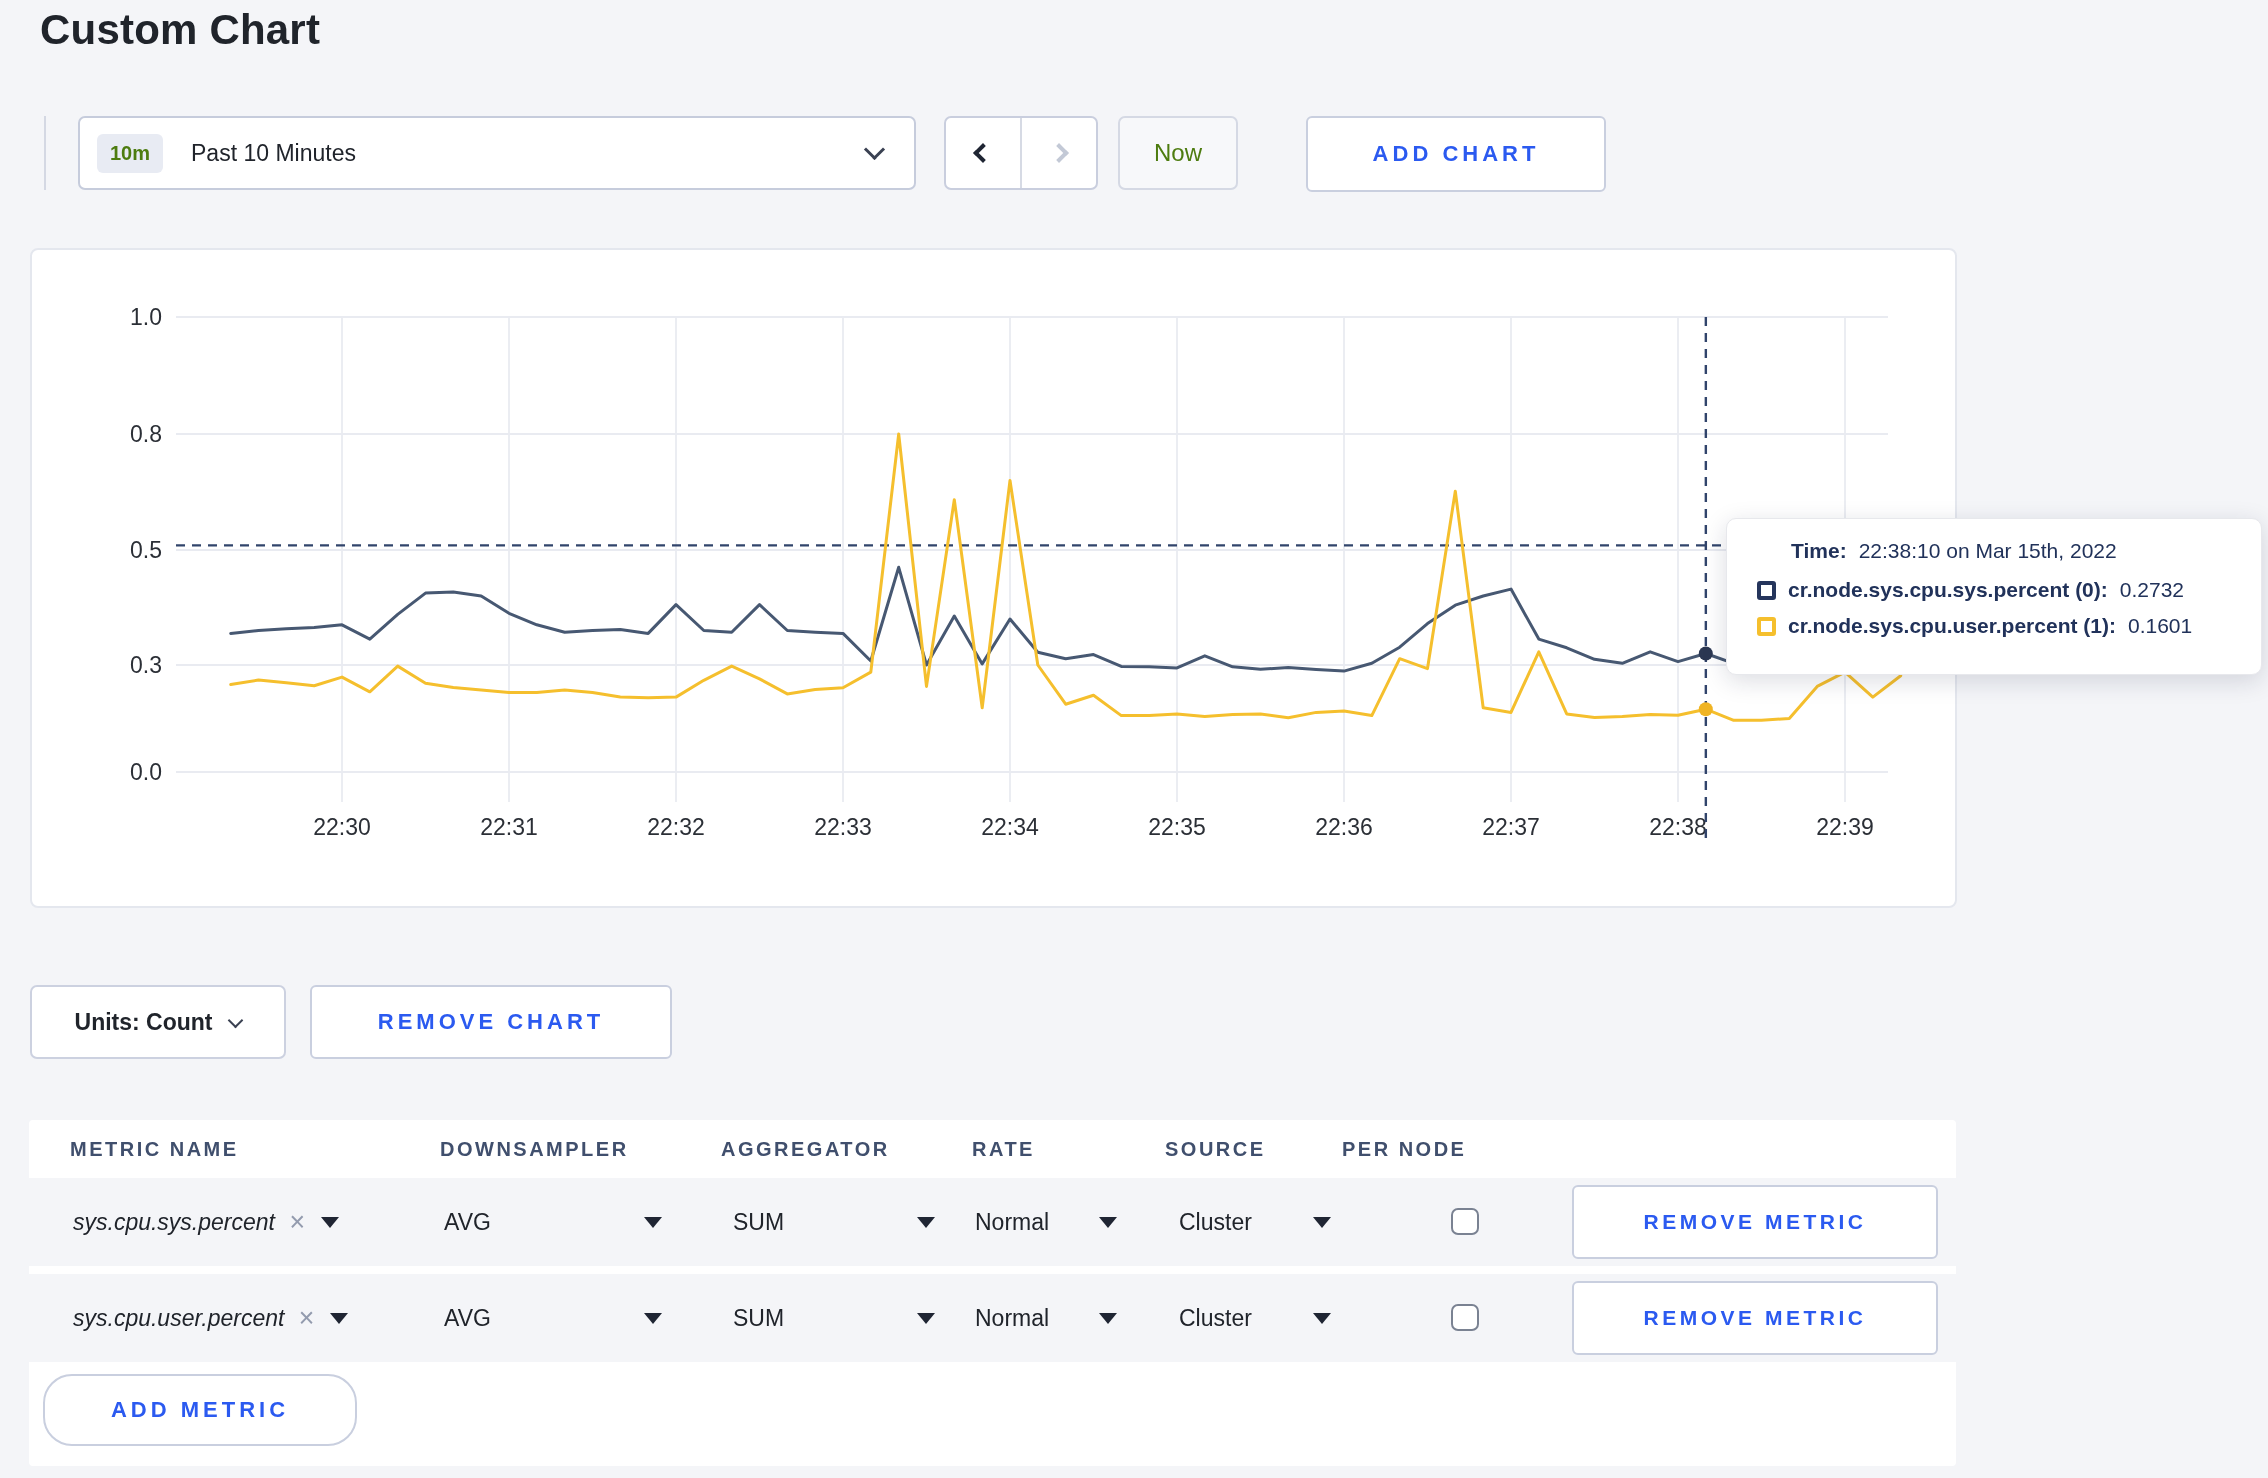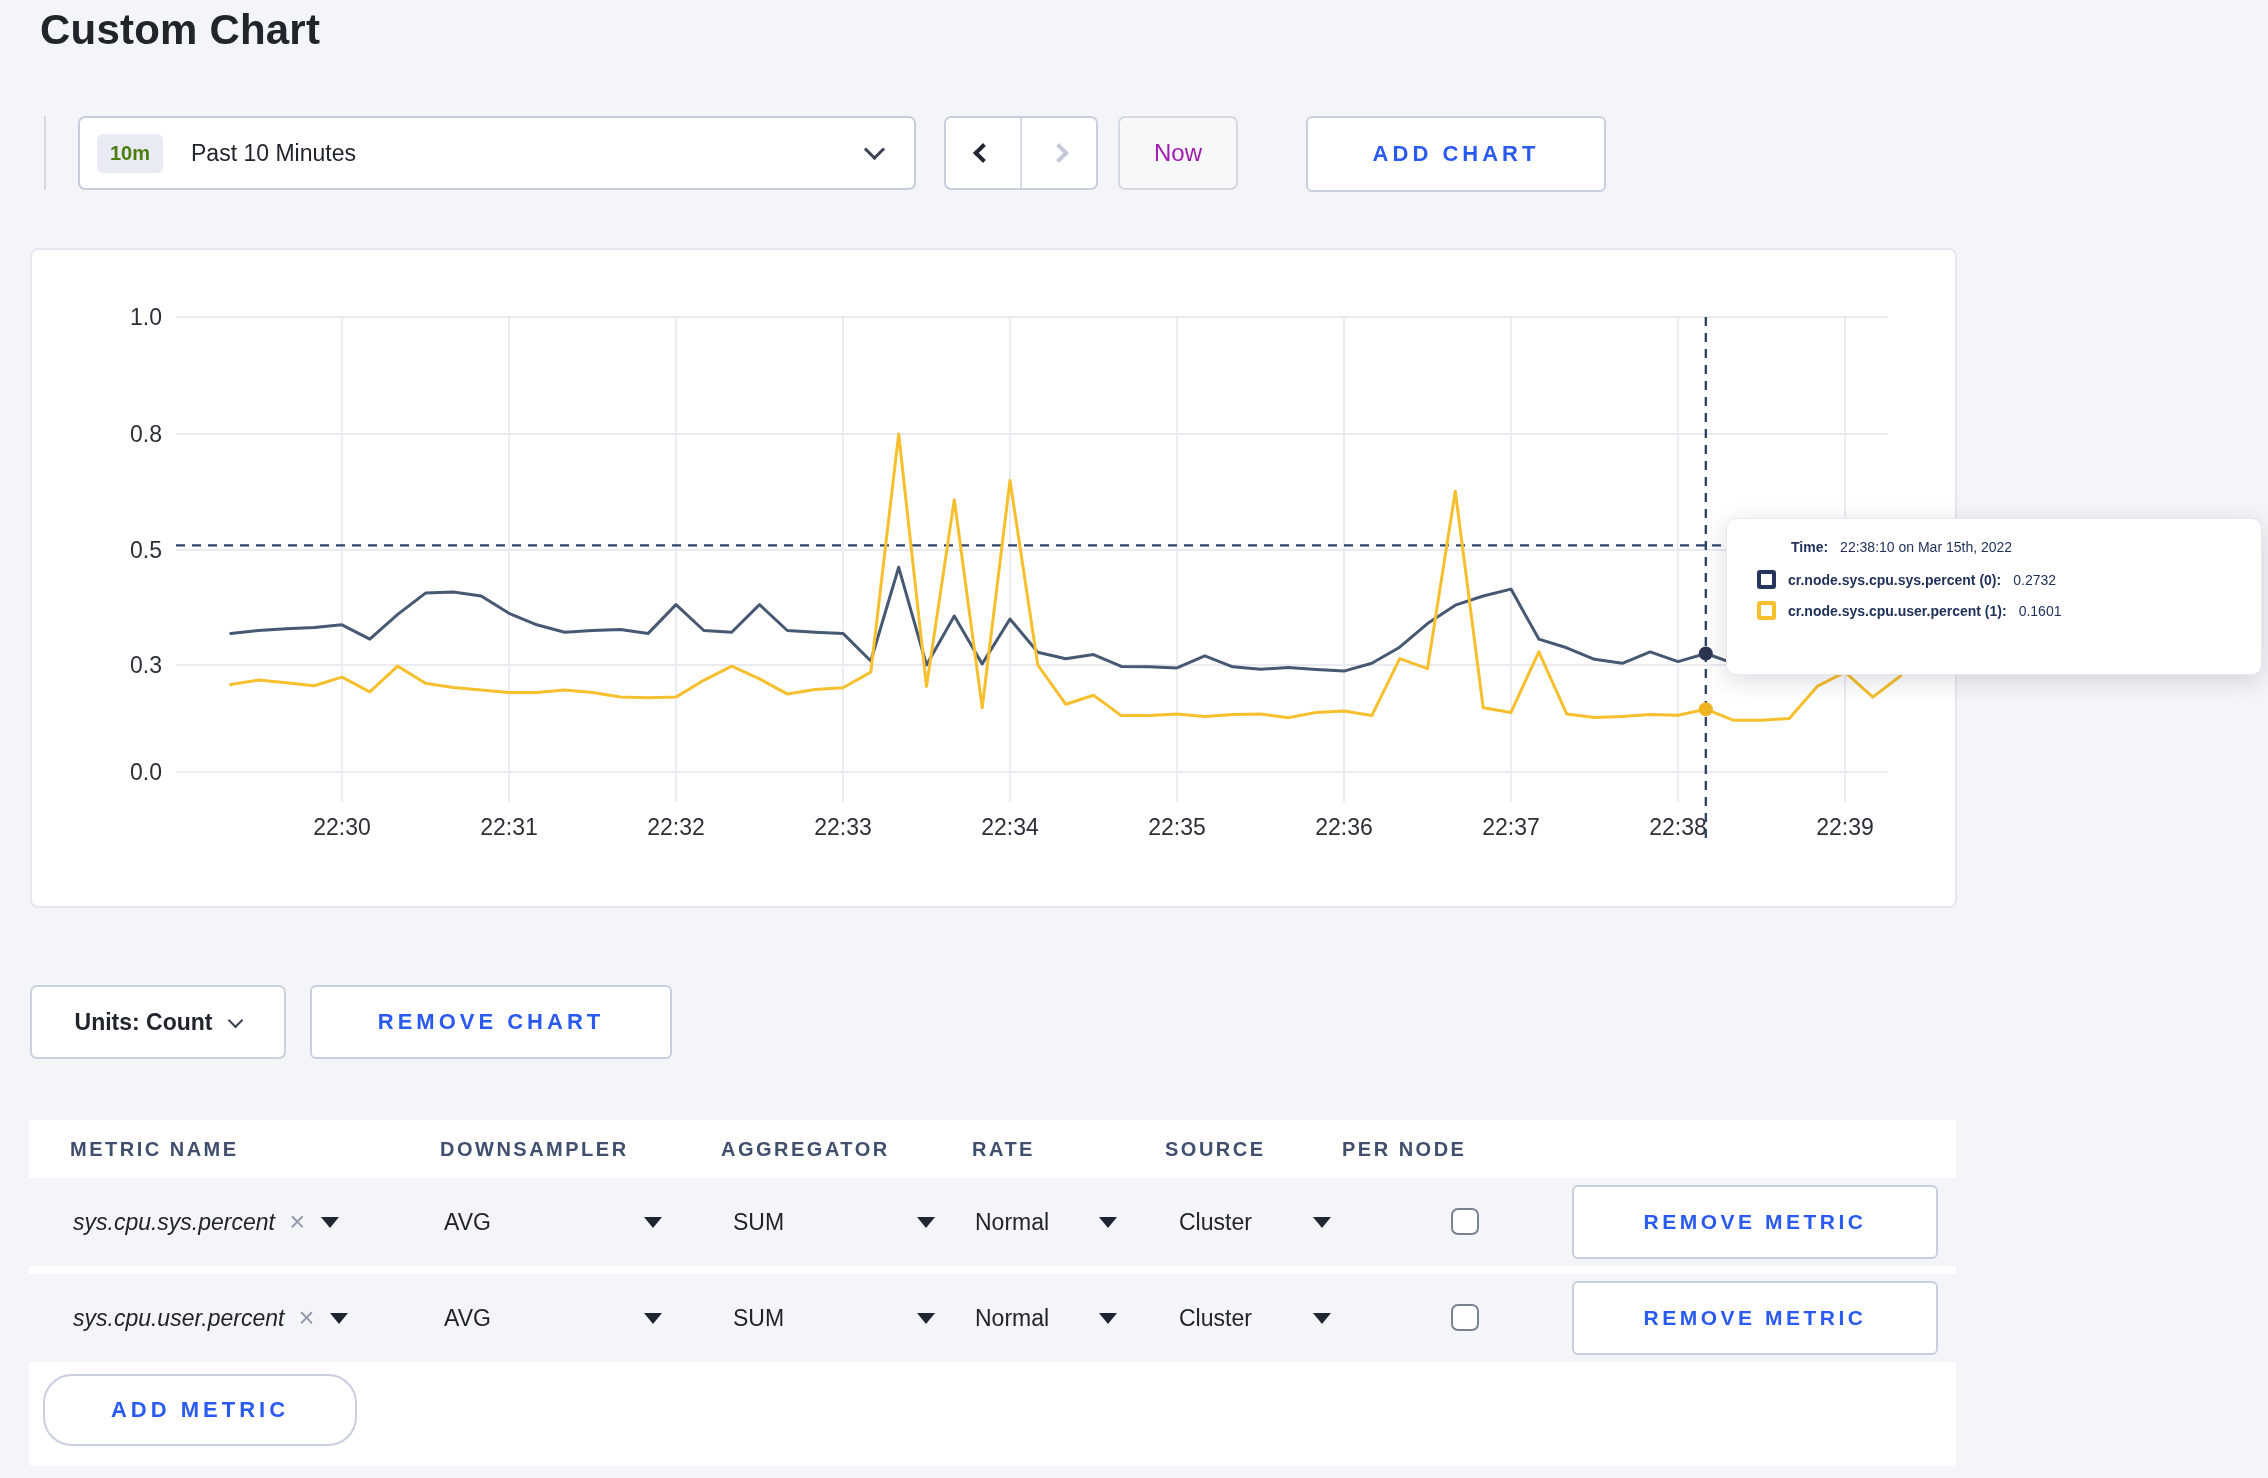--- a/index.html
+++ b/index.html
@@ -20,35 +20,35 @@
   .chev { display:inline-block; border-right:3px solid #3a4152; border-bottom:3px solid #3a4152; }
   .chev-down { width:15px; height:15px; transform:rotate(45deg); margin-top:-6px; }
   .time-dropdown .chev-down { position:absolute; right:32px; top:30px; }
   .nav-group { position:absolute; left:944px; top:0; width:154px; height:74px; background:#fff;
     border:2px solid #c9cede; border-radius:7px; display:flex; }
   .nav-btn { flex:1; display:flex; align-items:center; justify-content:center; background:transparent; border:none; cursor:pointer; }
   .nav-btn.prev { border-right:2px solid #d6dae4; }
   .chev-left  { width:14px; height:14px; transform:rotate(135deg); border-color:#1f2533; border-width:4px; }
   .chev-right { width:14px; height:14px; transform:rotate(-45deg); border-color:#c3c9d6; border-width:4px; }
   .now-btn { position:absolute; left:1118px; top:0; width:120px; height:74px; background:#f7f8fa;
-    border:2px solid #d5d9e4; border-radius:7px; font-size:24px; color:#a21caf; font-family:inherit; cursor:default; }
+    border:2px solid #d5d9e4; border-radius:7px; font-size:24px; color:#4d7c0f; font-family:inherit; cursor:default; }
   .blue-btn { background:#fff; border:2px solid #c9cfdf; border-radius:6px; color:#2b5af0;
     font-family:inherit; font-size:22px; font-weight:600; letter-spacing:4px; cursor:pointer; }
   .add-chart-btn { position:absolute; left:1306px; top:0; width:300px; height:76px; }
 
   
   .chart-panel { position:absolute; left:30px; top:248px; width:1927px; height:660px; background:#fff;
     border:2px solid #e4e7ee; border-radius:8px; }
   .chart-panel svg { display:block; width:1923px; height:656px; }
   .axis-lbl { font-family:"Liberation Sans", sans-serif; font-size:23px; fill:#2b2f36; }
 
   
   .tooltip { position:absolute; left:1726px; top:518px; width:536px; height:157px; background:#fff;
     border:1px solid #e7e8ec; border-radius:10px; box-shadow:0 6px 24px rgba(20,30,60,0.15);
-    z-index:10; padding:20px 20px 18px 30px; font-size:14px; color:#233459; }
+    z-index:10; padding:20px 20px 18px 30px; font-size:21px; color:#233459; }
   .tt-time { margin-left:34px; margin-bottom:15px; }
   .tt-label { font-weight:700; color:#21325a; }
   .tt-value { margin-left:12px; color:#21325a; }
   .tt-row { display:flex; align-items:center; margin-bottom:12px; }
   .swatch { width:19px; height:19px; border-radius:3px; background:#fff; margin-right:12px; flex:none; }
   .swatch-navy   { border:4px solid #25355c; }
   .swatch-yellow { border:4px solid #f5bf2d; }
 
   
   .chart-controls { position:absolute; left:30px; top:985px; height:74px; }

